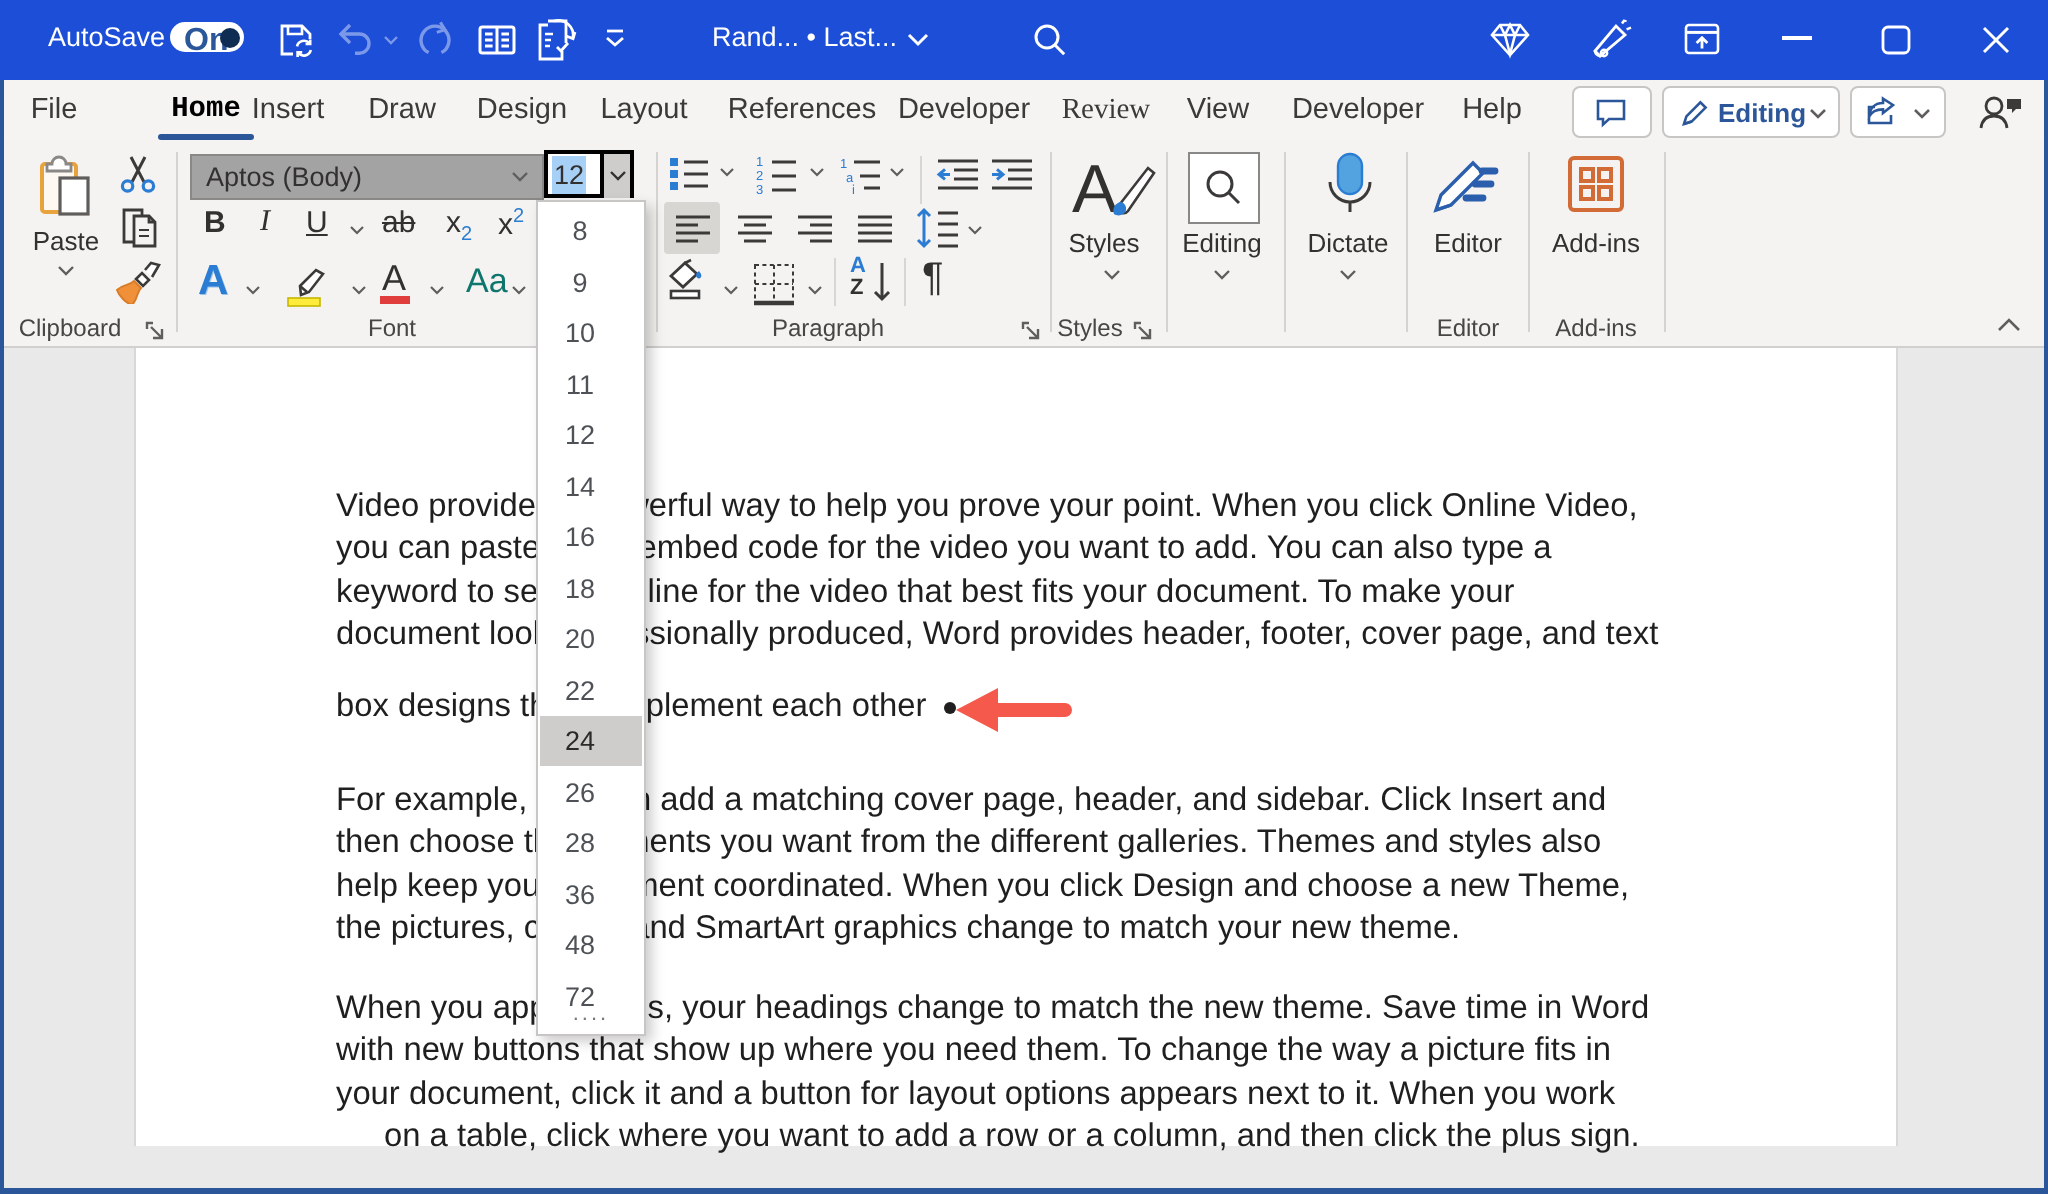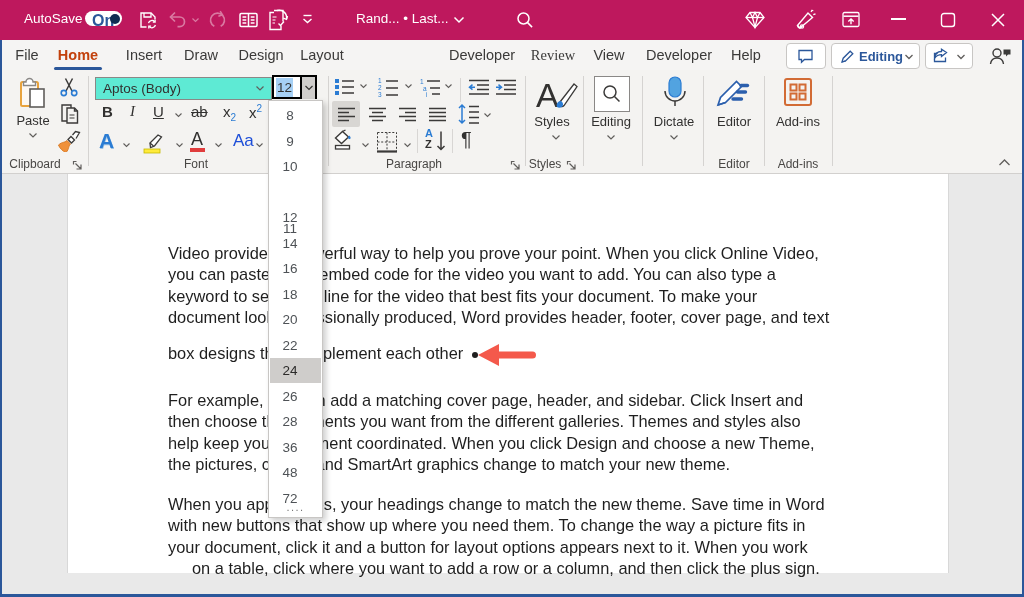--- a/index.html
+++ b/index.html
@@ -1,20 +1,20 @@
 <!DOCTYPE html>
 <html><head>
 <meta charset="utf-8">
 <style>
   html,body{margin:0;padding:0;}
   body{width:1024px;height:597px;overflow:hidden;font-family:"Liberation Sans",sans-serif;}
   #app{position:absolute;top:0;left:0;width:1024px;height:597px;background:#e9e9e9;}
   .abs{position:absolute;}
   
-  #titlebar{position:absolute;top:0;left:0;width:1024px;height:47px;background:#be185d;color:#fff;}
+  #titlebar{position:absolute;top:0;left:0;width:1024px;height:47px;background:#1d4ed8;color:#fff;}
   
   #tabs{position:absolute;top:40px;left:2px;width:1020px;height:30px;background:#f5f4f3;}
   .tab{position:absolute;top:0;height:30px;line-height:30px;font-size:14.5px;color:#3b3a39;text-align:center;}
   
   #ribbon{position:absolute;top:70px;left:2px;width:1020px;height:103px;background:#f4f3f1;border-bottom:1px solid #d2d0ce;}
   .vsep{position:absolute;top:6px;height:90px;width:1px;background:#d5d3d1;}
   .ssep{position:absolute;width:1px;height:24px;background:#d8d6d4;}
   .glabel{position:absolute;top:87px;height:16px;font-size:12px;color:#484644;text-align:center;width:120px;}
   
   #doc{position:absolute;top:174px;left:2px;width:1020px;height:399px;background:#e9e9e9;}
@@ -102,25 +102,26 @@
       <rect x="1.5" y="1.5" width="13" height="13" rx="2.5"></rect>
     </svg>
     <svg class="abs" style="left:990px;top:12px;" width="16" height="16" viewBox="0 0 16 16" fill="none" stroke="#fff" stroke-width="1.5">
       <path d="M2 2 l12 12 M14 2 l-12 12"></path>
     </svg>
   </div>
   <div class="wborder-l"></div>
   <div class="wborder-r"></div>
   <div id="tabs">
     <div class="tab" style="left:3px;width:44px;">File</div>
-    <div class="tab" style="left:46px;width:60px;font-weight:bold;color:#c2410c;">Home<div style="position:absolute;left:6px;right:6px;bottom:0;height:3px;background:#2b579a;border-radius:2px;"></div></div>
+    <div class="tab" style="left:71px;width:60px;font-weight:bold;color:#000000;font-family:Liberation Mono, monospace;">Home<div style="position:absolute;left:6px;right:6px;bottom:0;height:3px;background:#2b579a;border-radius:2px;"></div></div>
     <div class="tab" style="left:113px;width:58px;">Insert</div>
     <div class="tab" style="left:172px;width:54px;">Draw</div>
     <div class="tab" style="left:228px;width:62px;">Design</div>
     <div class="tab" style="left:289px;width:62px;">Layout</div>
+    <div class="tab" style="left:353px;width:92px;">References</div>
     <div class="tab" style="left:443px;width:74px;">Developer</div>
     <div class="tab" style="left:518px;width:66px;font-family:Liberation Serif, serif;">Review</div>
     <div class="tab" style="left:581px;width:52px;">View</div>
     <div class="tab" style="left:635px;width:84px;">Developer</div>
     <div class="tab" style="left:718px;width:52px;">Help</div>
     <div class="abs" style="left:784px;top:3px;width:38px;height:24px;border:1px solid #c8c6c4;border-radius:4px;background:#fff;">
       <svg style="position:absolute;left:10px;top:4px;" width="17" height="16" viewBox="0 0 17 16" fill="none" stroke="#2b579a" stroke-width="1.3">
         <path d="M2 2.5 h13 v9 h-7.5 l-3 2.8 v-2.8 h-2.5 z"></path>
       </svg>
     </div>
@@ -175,21 +176,21 @@
       <path d="M2.5 18 c4 -3.5 6 -2 8.5 -4.5 l3.5 3.5 c-2.5 2.5 -1 4.5 -4.5 8.5 c-3 -1 -6.5 -4.5 -7.5 -7.5 z" fill="#f0913a" stroke="#d97c28" stroke-width="1"></path>
       <path d="M12 12.5 l3 -3 l3.5 3.5 l-3 3 z" fill="#fff" stroke="#3b3a39" stroke-width="1.3"></path>
       <path d="M16.5 8 l3 -3.5 l4 1 l-3.5 6" fill="#fff" stroke="#3b3a39" stroke-width="1.3"></path>
     </svg>
     <div class="glabel" style="left:-27px;">Clipboard</div>
     <svg class="abs" style="left:69px;top:89px;" width="12" height="12" viewBox="0 0 12 12" fill="none" stroke="#605e5c" stroke-width="1.2">
       <path d="M2.5 5.5 v-3 h3 M4.5 4.5 l5 5 M10 5.5 v4.5 h-4.5"></path>
     </svg>
     <div class="vsep" style="left:86px;"></div>
 
-    <div class="abs" style="left:93px;top:7px;width:168px;height:21px;background:#5eead4;border:1px solid #8a8886;font-size:13.5px;color:#323130;line-height:21px;padding-left:7px;">Aptos (Body)
+    <div class="abs" style="left:93px;top:7px;width:168px;height:21px;background:#a3a3a3;border:1px solid #8a8886;font-size:13.5px;color:#323130;line-height:21px;padding-left:7px;">Aptos (Body)
       <svg style="position:absolute;right:6px;top:7px;" width="10" height="8" viewBox="0 0 10 8" fill="none" stroke="#605e5c" stroke-width="1.2">
           <path d="M1.5 1.5 l3.5 3.5 l3.5 -3.5"></path>
         </svg>
     </div>
     <div class="abs" style="left:270px;top:5px;width:41px;height:20px;background:#fff;border:2px solid #000;">
       <span style="position:absolute;left:2px;top:1px;background:#a6d0f5;font-size:13.5px;color:#323130;padding:0 1px;line-height:19px;">12</span>
       <span style="position:absolute;right:0;top:0;width:13px;height:22px;background:#cfcdcb;border-left:2px solid #000;"></span>
       <svg style="position:absolute;right:1px;top:8px;" width="10" height="7" viewBox="0 0 10 7" fill="none" stroke="#323130" stroke-width="1.2">
           <path d="M1.5 1 l3.5 3.5 l3.5 -3.5"></path>
         </svg>
@@ -212,21 +213,21 @@
       <path d="M10 15 l3.5 3" stroke="#3b3a39" stroke-width="1.3"></path>
       <rect x="4" y="21" width="16" height="4" fill="#ffeb3b" stroke="#c5b800" stroke-width="0.8"></rect>
     </svg>
     <svg class="abs" style="left:172.5px;top:72px;" width="9" height="7" viewBox="0 0 9 7" fill="none" stroke="#605e5c" stroke-width="1.1">
         <path d="M1.5 1.5 l3 3 l3 -3"></path>
       </svg>
     <div class="abs" style="left:189px;top:59px;font-size:18px;color:#323130;">A<div style="position:absolute;left:-1px;top:19px;width:15px;height:4px;background:#e03d3d;"></div></div>
     <svg class="abs" style="left:212px;top:72px;" width="9" height="7" viewBox="0 0 9 7" fill="none" stroke="#605e5c" stroke-width="1.1">
         <path d="M1.5 1.5 l3 3 l3 -3"></path>
       </svg>
-    <div class="abs" style="left:231px;top:61px;font-size:17px;color:#1d4ed8;">Aa</div>
+    <div class="abs" style="left:231px;top:61px;font-size:17px;color:#0f766e;">Aa</div>
     <svg class="abs" style="left:253px;top:72px;" width="9" height="7" viewBox="0 0 9 7" fill="none" stroke="#605e5c" stroke-width="1.1">
         <path d="M1.5 1.5 l3 3 l3 -3"></path>
       </svg>
     <div class="glabel" style="left:134px;">Font</div>
     <div class="vsep" style="left:326px;"></div>
 
     <svg class="abs" style="left:332px;top:8px;" width="22" height="18" viewBox="0 0 22 18" fill="none">
       <rect x="1" y="1" width="4" height="4" fill="#2b7cd3"></rect>
         <rect x="1" y="7" width="4" height="4" fill="#2b7cd3"></rect>
         <rect x="1" y="13" width="4" height="4" fill="#2b7cd3"></rect>
@@ -394,21 +395,21 @@
   <div class="dline" style="top:433.6px;">help keep your document coordinated. When you click Design and choose a new Theme,</div>
   <div class="dline" style="top:455px;">the pictures, charts, and SmartArt graphics change to match your new theme.</div>
   <div class="dline" style="top:495px;">When you apply styles, your headings change to match the new theme. Save time in Word</div>
   <div class="dline" style="top:516.3px;">with new buttons that show up where you need them. To change the way a picture fits in</div>
   <div class="dline" style="top:537.6px;">your document, click it and a button for layout options appears next to it. When you work</div>
   <div class="dline" style="top:559px;margin-left:24px;">on a table, click where you want to add a row or a column, and then click the plus sign.</div>
   <div id="dropdown">
     <div class="dd-item" style="top:2px;">8</div>
     <div class="dd-item" style="top:27.5px;">9</div>
     <div class="dd-item" style="top:53px;">10</div>
-    <div class="dd-item" style="top:78.5px;margin-top:36px;">11</div>
+    <div class="dd-item" style="top:78.5px;">11</div>
     <div class="dd-item" style="top:104px;">12</div>
     <div class="dd-item" style="top:129.5px;">14</div>
     <div class="dd-item" style="top:155px;">16</div>
     <div class="dd-item" style="top:180.5px;">18</div>
     <div class="dd-item" style="top:206px;">20</div>
     <div class="dd-item" style="top:231.5px;">22</div>
     <div class="abs" style="top:257px;left:1px;width:51px;height:25px;background:#cfcdcb;"></div>
     <div class="dd-item" style="top:257px;color:#2b2a29;">24</div>
     <div class="dd-item" style="top:282.5px;">26</div>
     <div class="dd-item" style="top:308px;">28</div>

